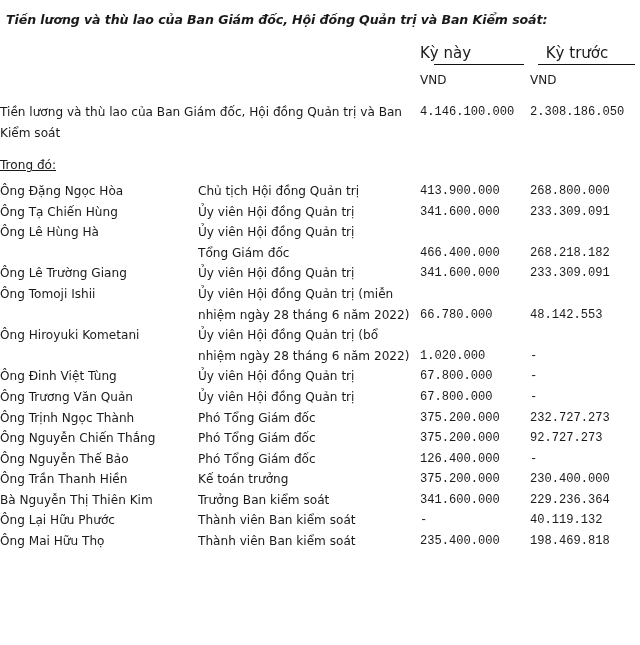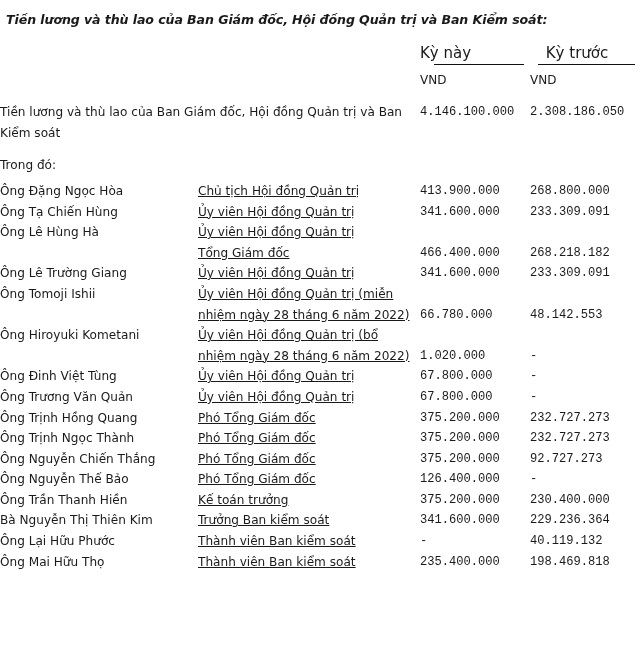--- a/index.html
+++ b/index.html
@@ -62,21 +62,20 @@
     text-align: left;
   }
 
   .cell-name {
     padding-left: 8px;
     padding-right: 4px;
     white-space: nowrap;
   }
   .cell-role {
     padding-right: 6px;
-    text-decoration: underline;
   }
   .cell-num {
     text-align: right;
     padding-right: 6px;
     white-space: nowrap;
     font-family: Liberation Mono, monospace;
   }
   .cell-num.prev {
     padding-right: 1px;
   }
@@ -119,20 +118,21 @@
 
   .total-name {
     padding-left: 8px;
     padding-right: 8px;
     line-height: 20.6px;
   }
 
   .section-label {
     padding-left: 8px;
     white-space: nowrap;
+    text-decoration: underline;
   }
 </style>
 </head>
 <body>
 
 <div id="page">
 
   <div class="doc-title">Tiền lương và thù lao của Ban Giám đốc, Hội đồng Quản trị và Ban Kiểm soát:</div>
 
   <table class="fin">
@@ -253,26 +253,20 @@
           <td class="cell-num">67.800.000</td>
           <td class="cell-num prev">-</td>
         </tr>
         <tr>
           <td class="cell-name">Ông Trương Văn Quản</td>
           <td class="cell-role">Ủy viên Hội đồng Quản trị</td>
           <td class="cell-num">67.800.000</td>
           <td class="cell-num prev">-</td>
         </tr>
         <tr>
-          <td class="cell-name">Ông Trịnh Hồng Quang</td>
-          <td class="cell-role">Phó Tổng Giám đốc</td>
-          <td class="cell-num">375.200.000</td>
-          <td class="cell-num prev">232.727.273</td>
-        </tr>
-        <tr>
           <td class="cell-name">Ông Trịnh Ngọc Thành</td>
           <td class="cell-role">Phó Tổng Giám đốc</td>
           <td class="cell-num">375.200.000</td>
           <td class="cell-num prev">232.727.273</td>
         </tr>
         <tr>
           <td class="cell-name">Ông Nguyễn Chiến Thắng</td>
           <td class="cell-role">Phó Tổng Giám đốc</td>
           <td class="cell-num">375.200.000</td>
           <td class="cell-num prev">92.727.273</td>

